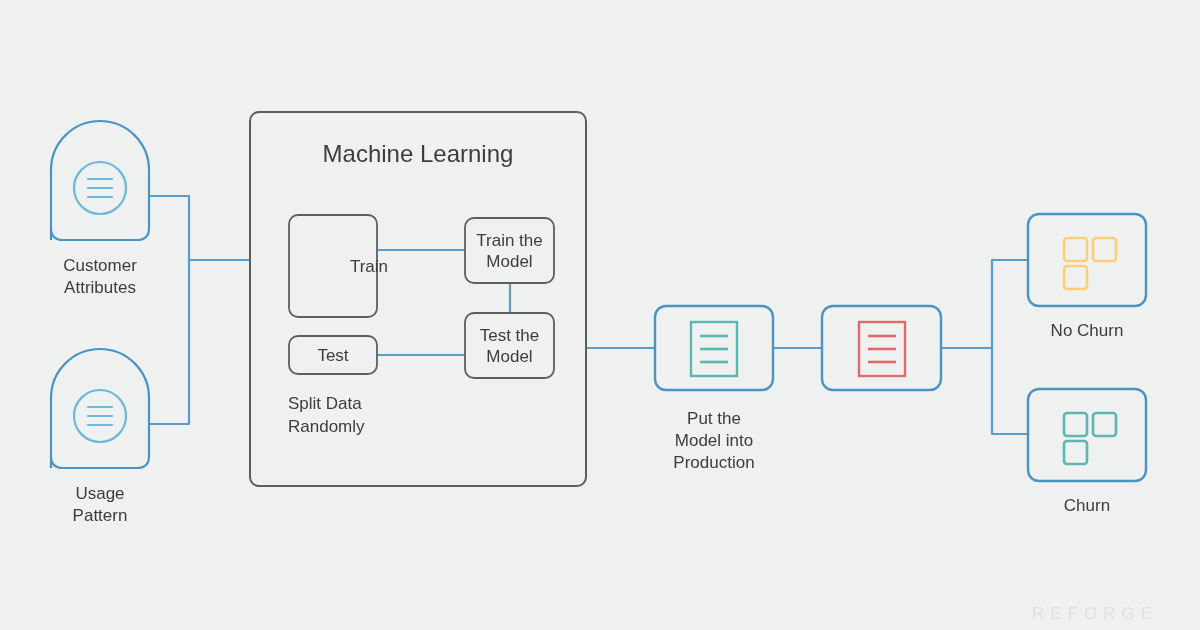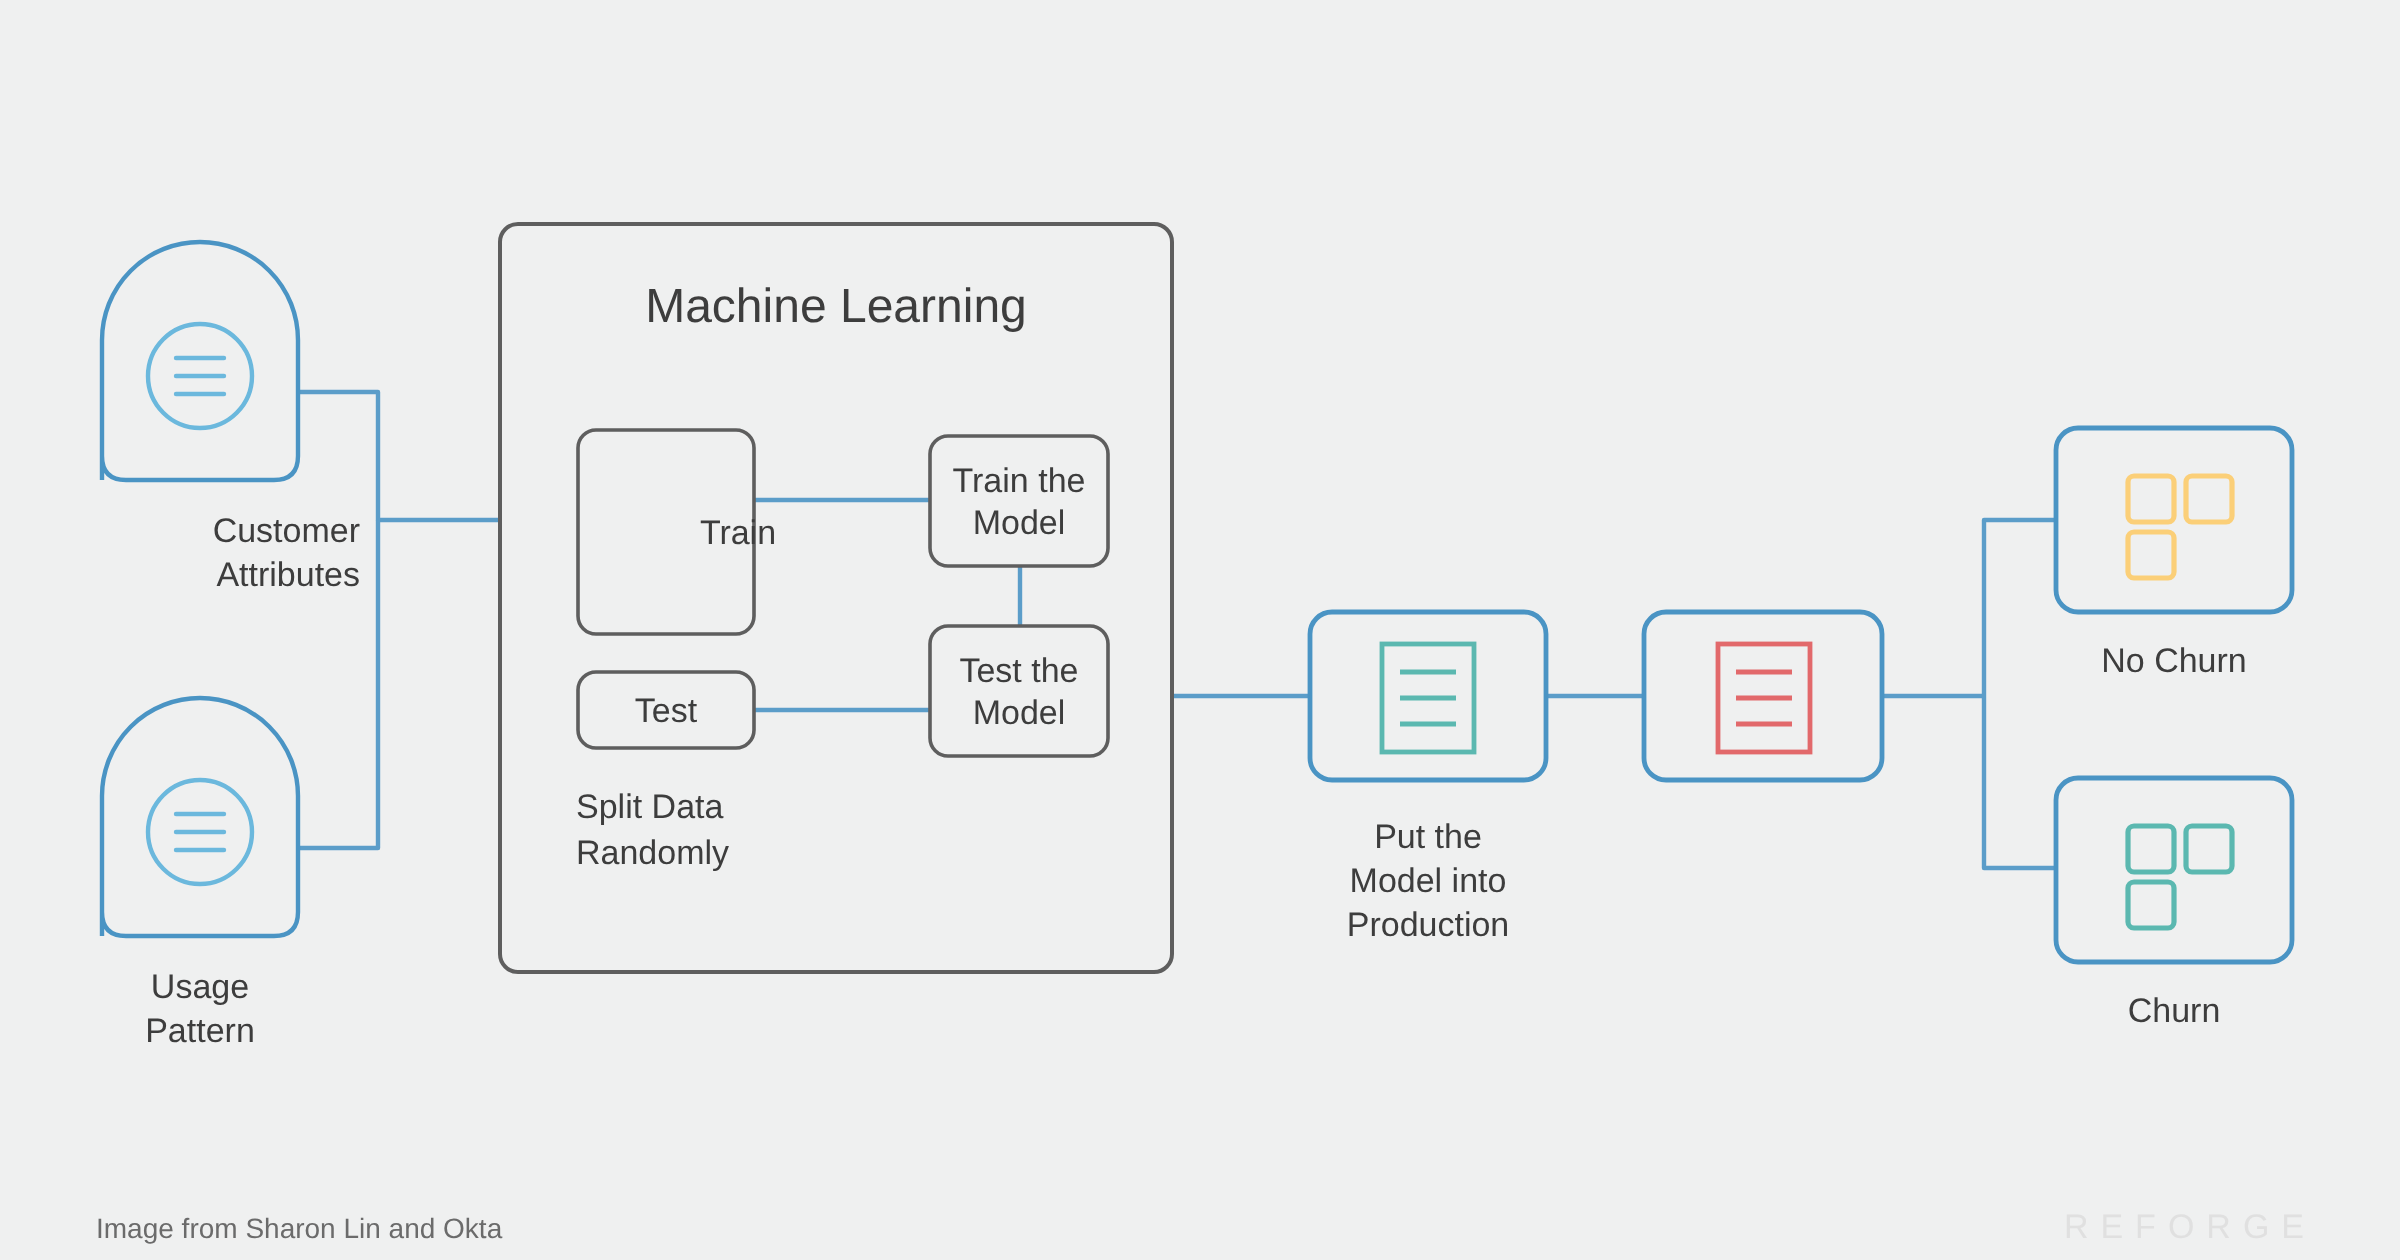--- a/index.html
+++ b/index.html
@@ -174,28 +174,27 @@
   <div class="box-text" style="left:289px; top:215px; width:88px; height:102px;margin-left:36px;">Train</div>
   <div class="box-text" style="left:289px; top:336px; width:88px; height:38px;">Test</div>
   <div class="box-text" style="left:465px; top:218px; width:89px; height:65px;">Train the
 Model</div>
   <div class="box-text" style="left:465px; top:313px; width:89px; height:65px;">Test the
 Model</div>
 
   <div id="split-caption">Split Data
 Randomly</div>
 
-  <div class="node-label" style="left:20px; top:255px; width:160px;text-align:right;">Customer
+  <div class="node-label" style="left:20px; top:255px; width:160px;">Customer
 Attributes</div>
   <div class="node-label" style="left:20px; top:483px; width:160px;">Usage
 Pattern</div>
 
   <div class="node-label" style="left:634px; top:408px; width:160px;">Put the
 Model into
 Production</div>
 
   <div class="node-label" style="left:1007px; top:495px; width:160px;">Churn</div>
   <div class="node-label" style="left:1007px; top:320px; width:160px;">No Churn</div>
 
-  <div id="credit">Image from Sharon Lin and Okta</div>
   <div id="watermark">REFORGE</div>
 
 </div>
 
 </body></html>

